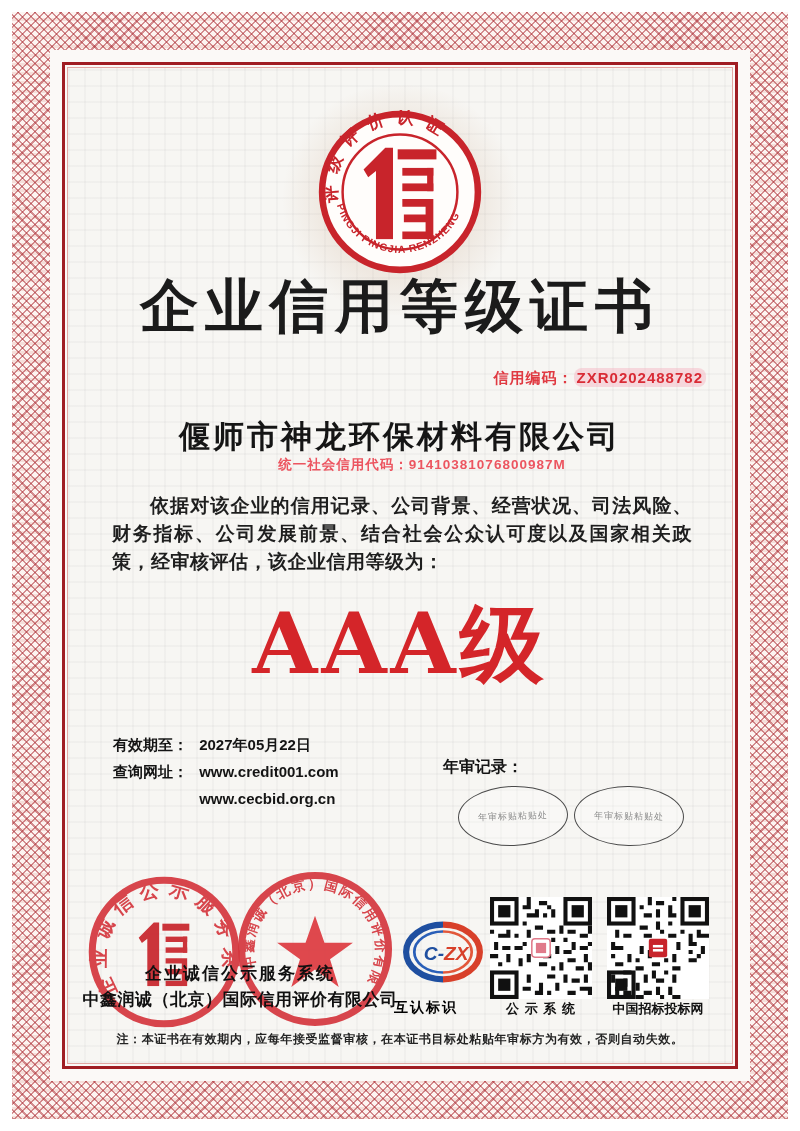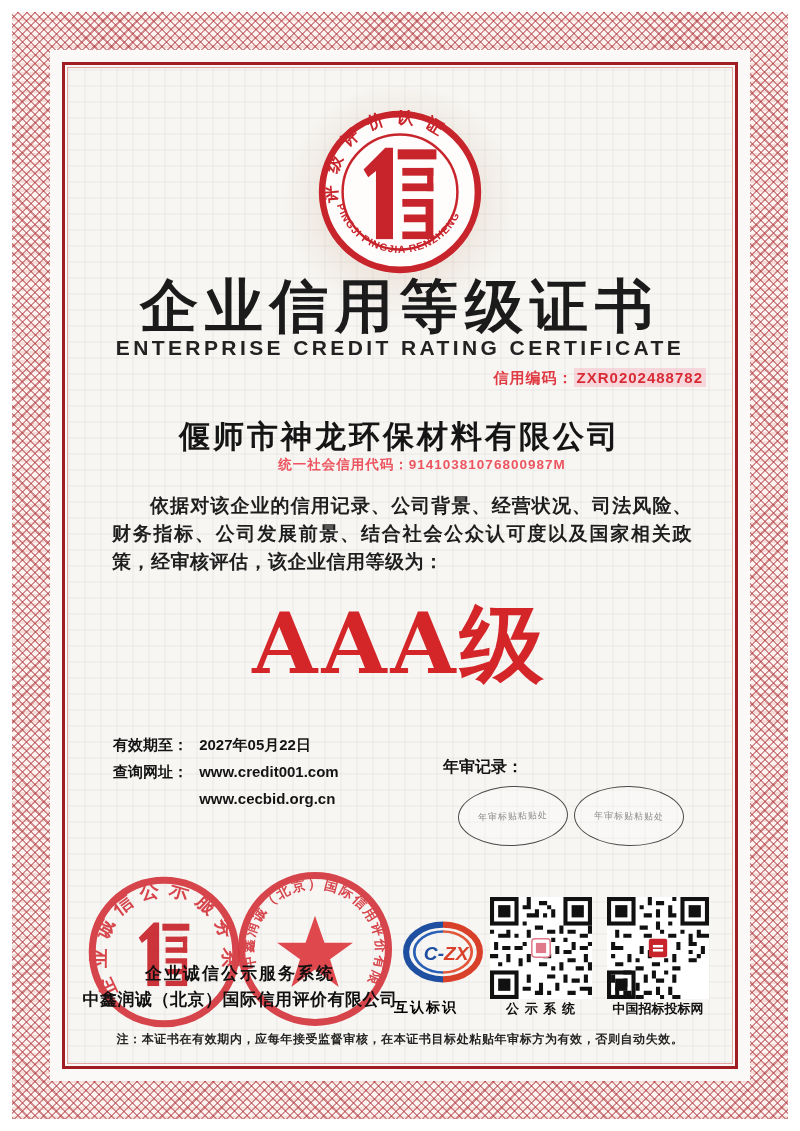--- a/index.html
+++ b/index.html
@@ -38,21 +38,21 @@
     font-size:58px;font-weight:900;letter-spacing:7px;color:#1b1b1b;
     font-family:"Liberation Serif","DejaVu Serif",serif;
   }
   .title-en{
     position:absolute;left:0;top:336px;width:100%;text-align:center;
     font-size:21px;font-weight:700;letter-spacing:3.4px;color:#222;
   }
   .credit-line{
     position:absolute;right:94px;top:369px;font-size:15px;font-weight:700;color:#e03a42;letter-spacing:1px;
   }
-  .credit-line .val{background:rgba(246,170,185,.40);padding:1px 3px;color:#d92b35;}
+  .credit-line .val{background:rgba(246,170,185,.40);padding:1px 3px;color:#d92b35;border-radius:8px;}
   .company{
     position:absolute;left:0;top:416px;width:100%;text-align:center;
     font-size:31px;font-weight:900;letter-spacing:3px;color:#151515;
     font-family:Liberation Mono, monospace;
   }
   .uscc{
     position:absolute;left:0;top:456px;width:100%;text-align:center;
     font-size:13.5px;font-weight:700;color:#ec5560;letter-spacing:1px;padding-left:22px;
   }
   .body-par{
@@ -139,21 +139,20 @@
         <textPath href="#arcTop" startOffset="6">评 级 评 价 认 证</textPath>
       </text>
       <text font-size="12.5" font-weight="bold" fill="#c8242b" letter-spacing="1.2" font-family="Liberation Sans, DejaVu Sans, sans-serif">
         <textPath href="#arcBottom" startOffset="4">PINGJI PINGJIA RENZHENG</textPath>
       </text>
       <use href="#xinglyph" x="48" y="40" width="104" height="118"></use>
     </svg>
   </div>
 
   <div class="title-cn">企业信用等级证书</div>
-  <div class="title-en">ENTERPRISE CREDIT RATING CERTIFICATE</div>
 
   <div class="credit-line">
     <span>信用编码：</span><span class="val">ZXR0202488782</span>
   </div>
 
   <div class="company">偃师市神龙环保材料有限公司</div>
   <div class="uscc">
     <span>统一社会信用代码：</span><span>91410381076800987M</span>
   </div>
 

